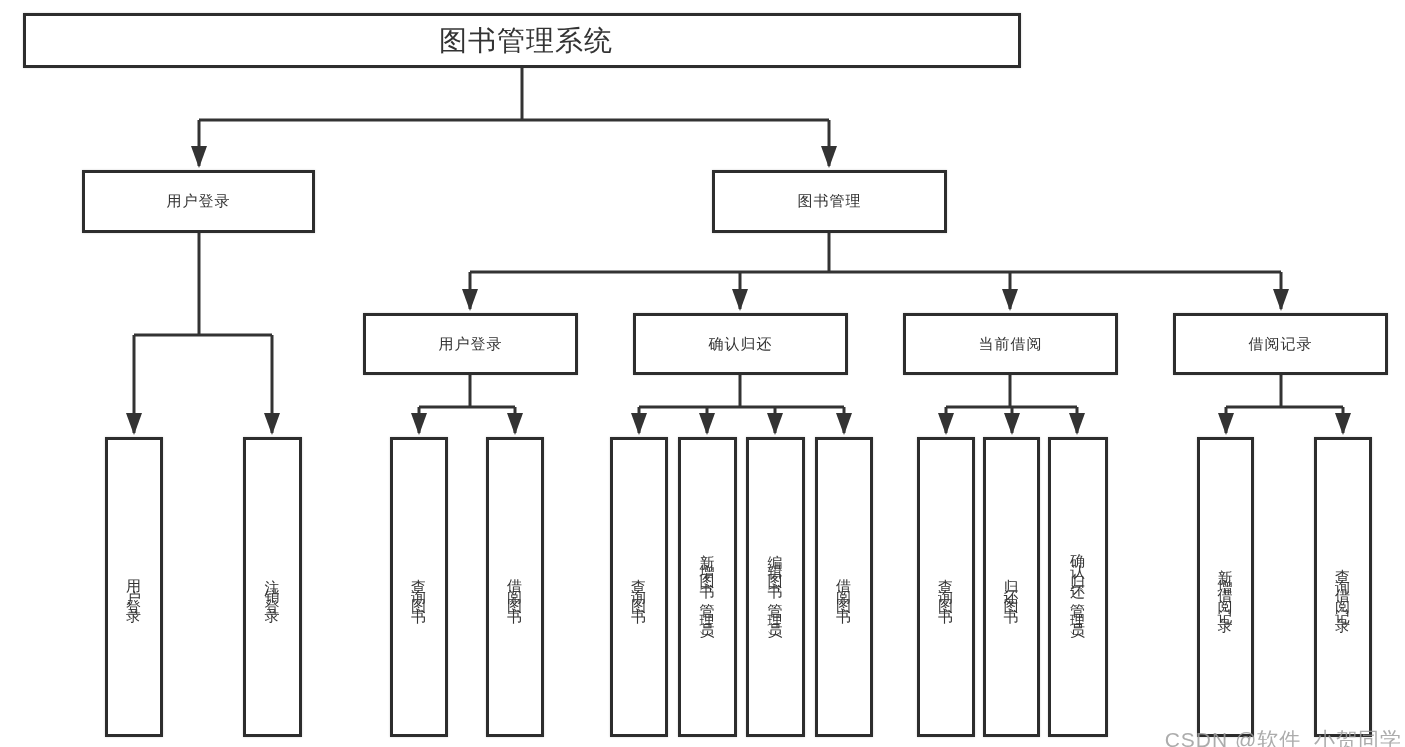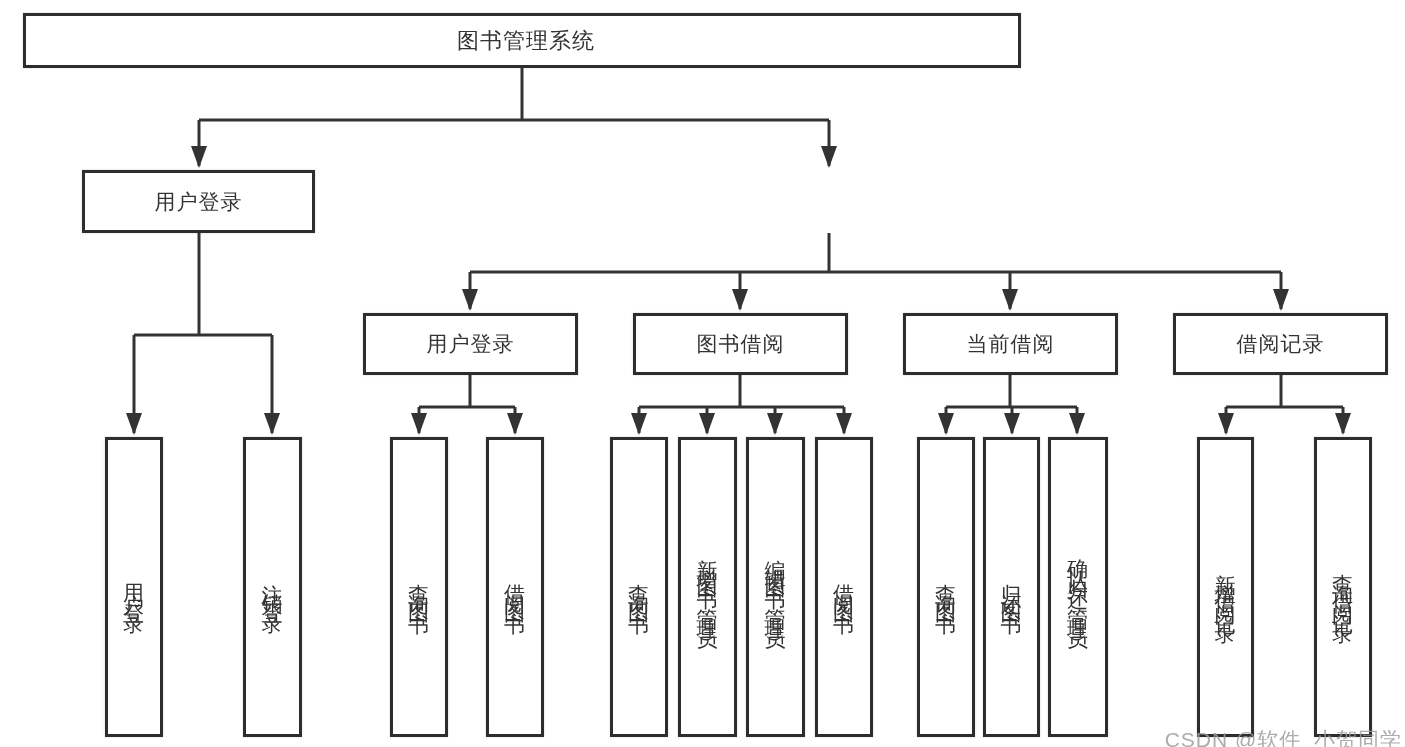--- a/index.html
+++ b/index.html
@@ -26,25 +26,25 @@
   .node{
     position:absolute;
     box-sizing:border-box;
     background:var(--bg);
     border:3px solid var(--border);
     display:flex;align-items:center;justify-content:center;
     color:var(--text);
     box-shadow:0 0 2px rgba(0,0,0,0.18);
   }
   .node .lbl{
-    font-size:21px;
+    font-size:15px;
     letter-spacing:1px;
     white-space:nowrap;
   }
-  .node.root .lbl{font-size:22px;margin-left:8px;}
+  .node.root .lbl{font-size:28px;margin-left:8px;}
   .node.vert .lbl{
     writing-mode:vertical-lr;
     letter-spacing:10px;
     white-space:normal;
     line-height:1;
   }
   .watermark{
     position:absolute;
     top:711px;right:3px;
     font-size:21px;
@@ -109,26 +109,29 @@
     <path class="stem" d="M1343,407 V433" marker-end="url(#arw)"></path>
   </svg>
 
   <div class="node root" style="left:23px;top:13px;width:998px;height:55px">
     <span class="lbl">图书管理系统</span>
   </div>
 
   <div class="node" style="left:82px;top:170px;width:233px;height:63px">
     <span class="lbl">用户登录</span>
   </div>
+  <div class="node" style="left:712px;top:170px;width:235px;height:63px">
+    <span class="lbl">图书管理</span>
+  </div>
 
   <div class="node" style="left:363px;top:313px;width:215px;height:62px">
     <span class="lbl">用户登录</span>
   </div>
   <div class="node" style="left:633px;top:313px;width:215px;height:62px">
-    <span class="lbl">图书借阅</span>
+    <span class="lbl">确认归还</span>
   </div>
   <div class="node" style="left:903px;top:313px;width:215px;height:62px">
     <span class="lbl">当前借阅</span>
   </div>
   <div class="node" style="left:1173px;top:313px;width:215px;height:62px">
     <span class="lbl">借阅记录</span>
   </div>
 
   <div class="node vert" style="left:105px;top:437px;width:58px;height:300px">
     <span class="lbl">用户登录</span>

